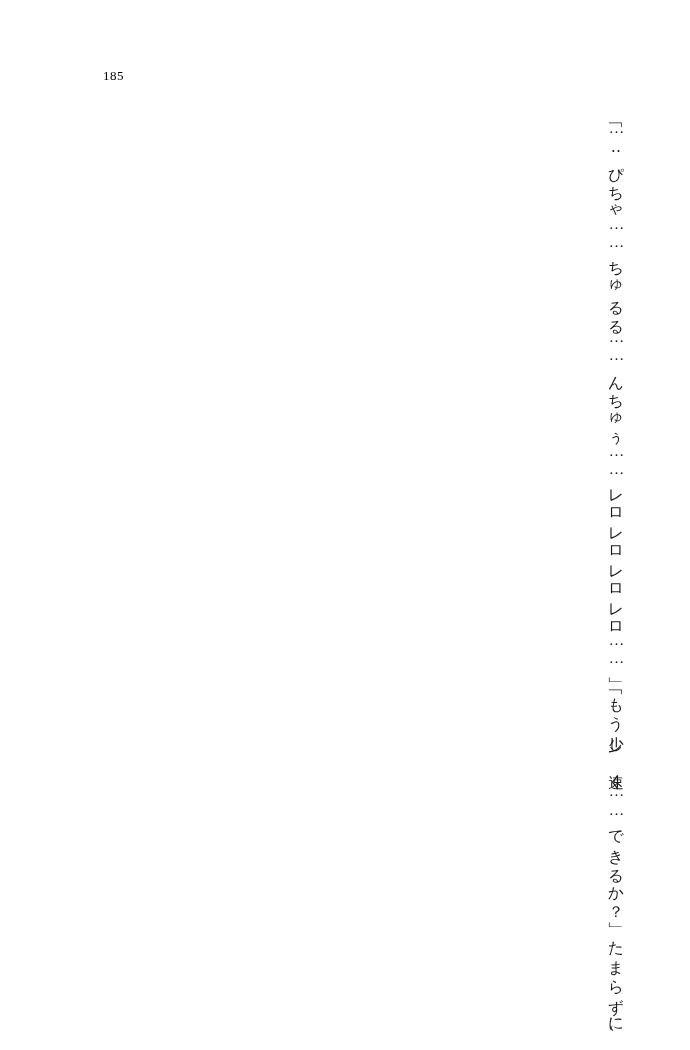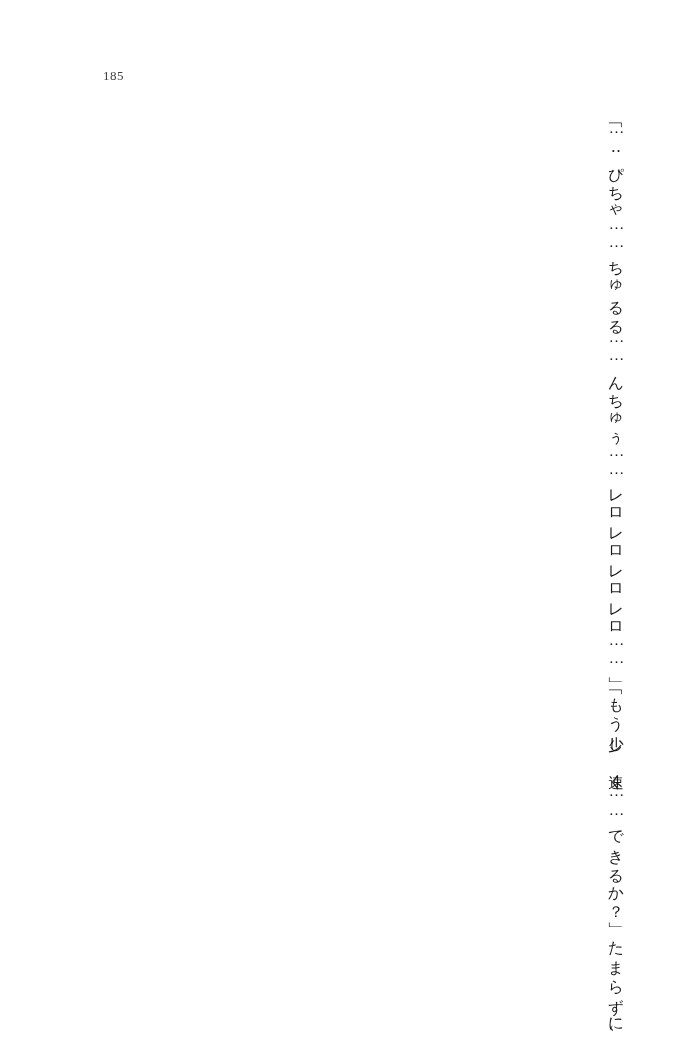--- a/index.html
+++ b/index.html
@@ -17,21 +17,21 @@
     height: 1050px;
     background: #ffffff;
     overflow: hidden;
   }
   #page-number {
     position: absolute;
     top: 68px;
     left: 103px;
     font-size: 13px;
     letter-spacing: 0.5px;
-    color: #404040;
+    color: #000000;
   }
   #text-body {
     position: absolute;
     top: 118px;
     right: 66px;
     height: 860px;
     width: 560px;
     display: flex;
     flex-direction: row;
     

